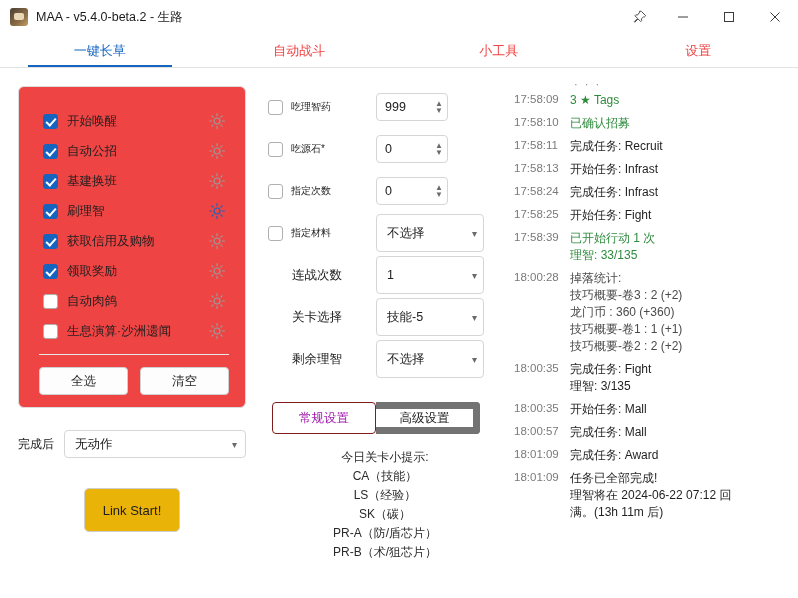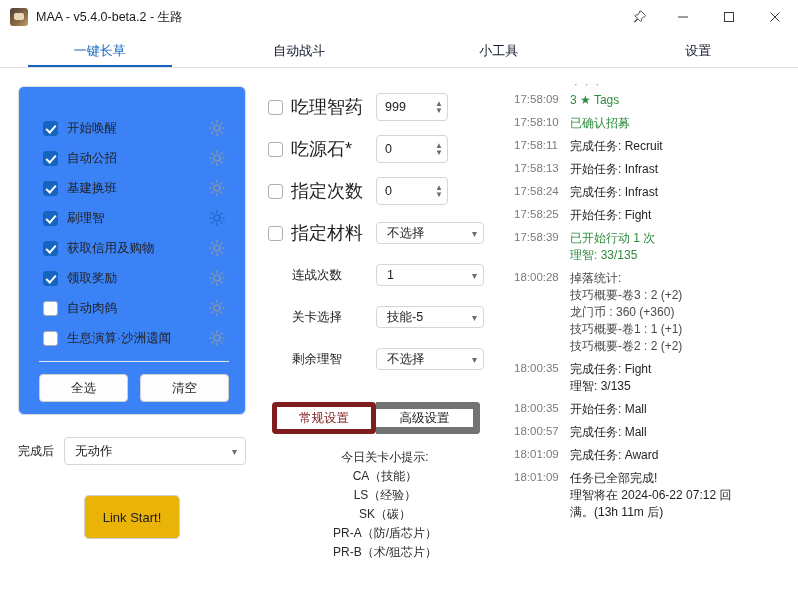--- a/index.html
+++ b/index.html
@@ -56,21 +56,21 @@
     height: 34px;
     display: flex;
     align-items: stretch;
     border-bottom: 1px solid #e2e2e2;
     background: #ffffff;
   }
   .tab {
     flex: 1 1 0;
     display: flex; align-items: center; justify-content: center;
     font-size: 13px;
-    color: #0f172a;
+    color: #ef4444;
     position: relative;
   }
   .tab.active { color: #1565c0; }
   .tab.active::after {
     content: "";
     position: absolute; left: 14%; right: 14%; bottom: 0;
     height: 2px; background: #1565c0;
   }
   
   .main {
@@ -79,22 +79,22 @@
     padding: 0;
   }
   .col-left {
     width: 258px;
     padding: 18px 12px 10px 18px;
     display: flex; flex-direction: column;
   }
   .task-card {
     border: 1px solid #dcdcdc;
     border-radius: 6px;
-    background: #3b82f6;
-    padding: 26px 6px 10px 10px;
+    background: #ef4444;
+    padding: 19px 6px 10px 10px;
     flex: none;
   }
   .task-row {
     display: flex; align-items: center;
     height: 30px;
     padding-left: 14px;
   }
   .cb {
     width: 15px; height: 15px;
     border: 1px solid #b0b0b0;
@@ -183,42 +183,42 @@
   }
   .field-row {
     display: flex; align-items: center;
     height: 42px;
   }
   .field-cb-label {
     display: flex; align-items: center;
     width: 108px;
     flex: none;
   }
-  .field-cb-label .task-label { margin-left: 8px; font-size: 18px; }
+  .field-cb-label .task-label { margin-left: 8px; font-size: 10px; }
   .plain-label {
     width: 108px; flex: none;
     font-size: 12.5px;
     padding-left: 24px;
   }
   .numbox {
     width: 72px; height: 28px;
     border: 1px solid #d5d5d5;
     border-radius: 4px;
     background: #fff;
     display: flex; align-items: center;
     padding: 0 4px 0 8px;
     font-size: 12.5px;
   }
   .numbox .nv { flex: 1; }
   .spin {
     display: flex; flex-direction: column;
     line-height: 7px; font-size: 8px; color: #6a6a6a;
   }
   .wcombo {
-    width: 108px; height: 22px;
+    width: 108px; height: 38px;
     border: 1px solid #d5d5d5;
     border-radius: 4px;
     background: #fff;
     display: flex; align-items: center;
     padding: 0 6px 0 10px;
     font-size: 12.5px;
   }
   .wcombo .val { flex: 1; }
   .seg-row {
     display: flex;
@@ -228,22 +228,22 @@
   .seg {
     width: 104px; height: 32px;
     display: flex; align-items: center; justify-content: center;
     font-size: 12.5px;
     border: 7px solid #737373;
     background: #fff;
   }
   .seg.first { border-radius: 4px 0 0 4px; }
   .seg.last { border-radius: 0 4px 4px 0; border-left: none; }
   .seg.active {
-    border: 5px solid #7f1d1d;
-    color: #7f1d1d;
+    border: 1px solid #7f1d1d;
+    color: #a21caf;
     border-radius: 4px;
     z-index: 2;
   }
   .tips {
     margin-top: 14px;
     text-align: center;
     font-size: 12px;
     line-height: 19px;
     color: #2a2a2a;
   }

